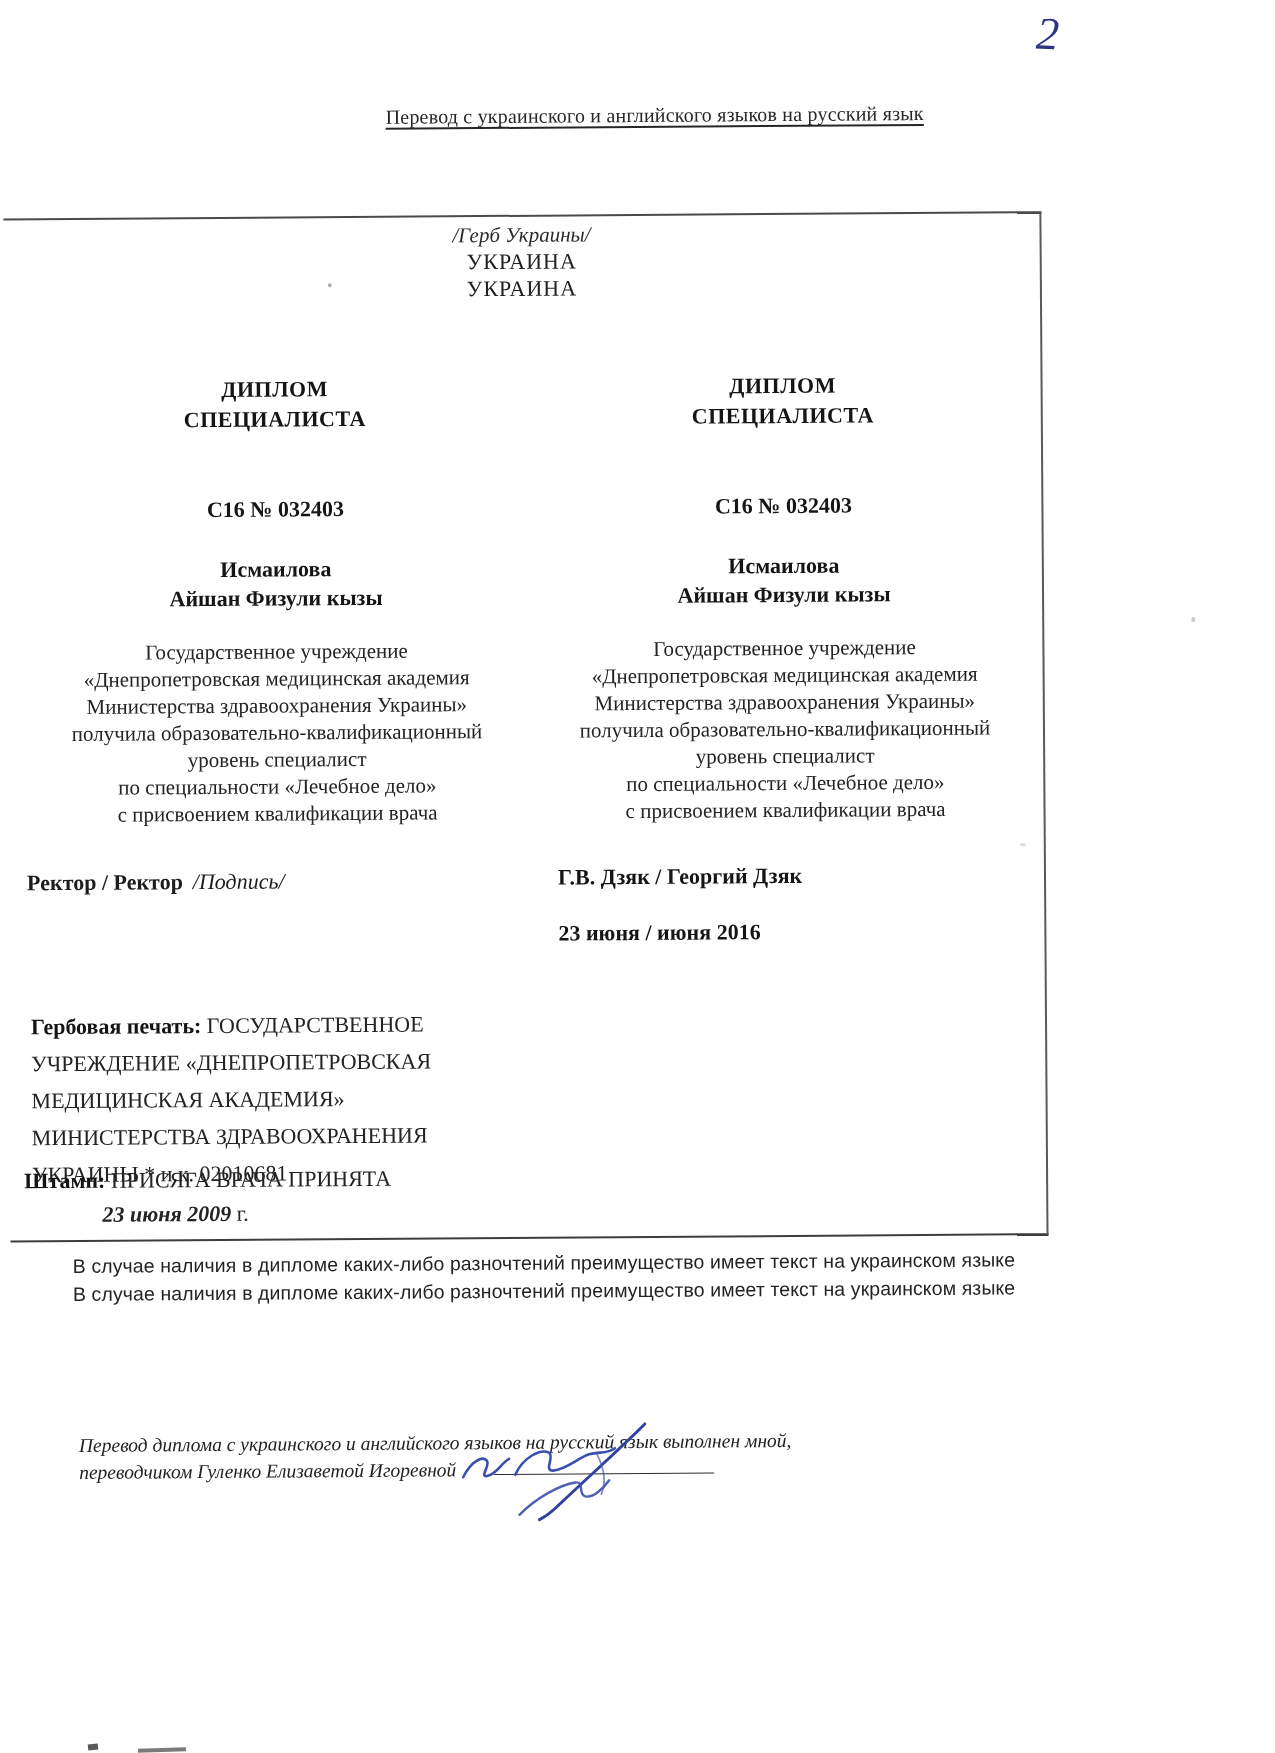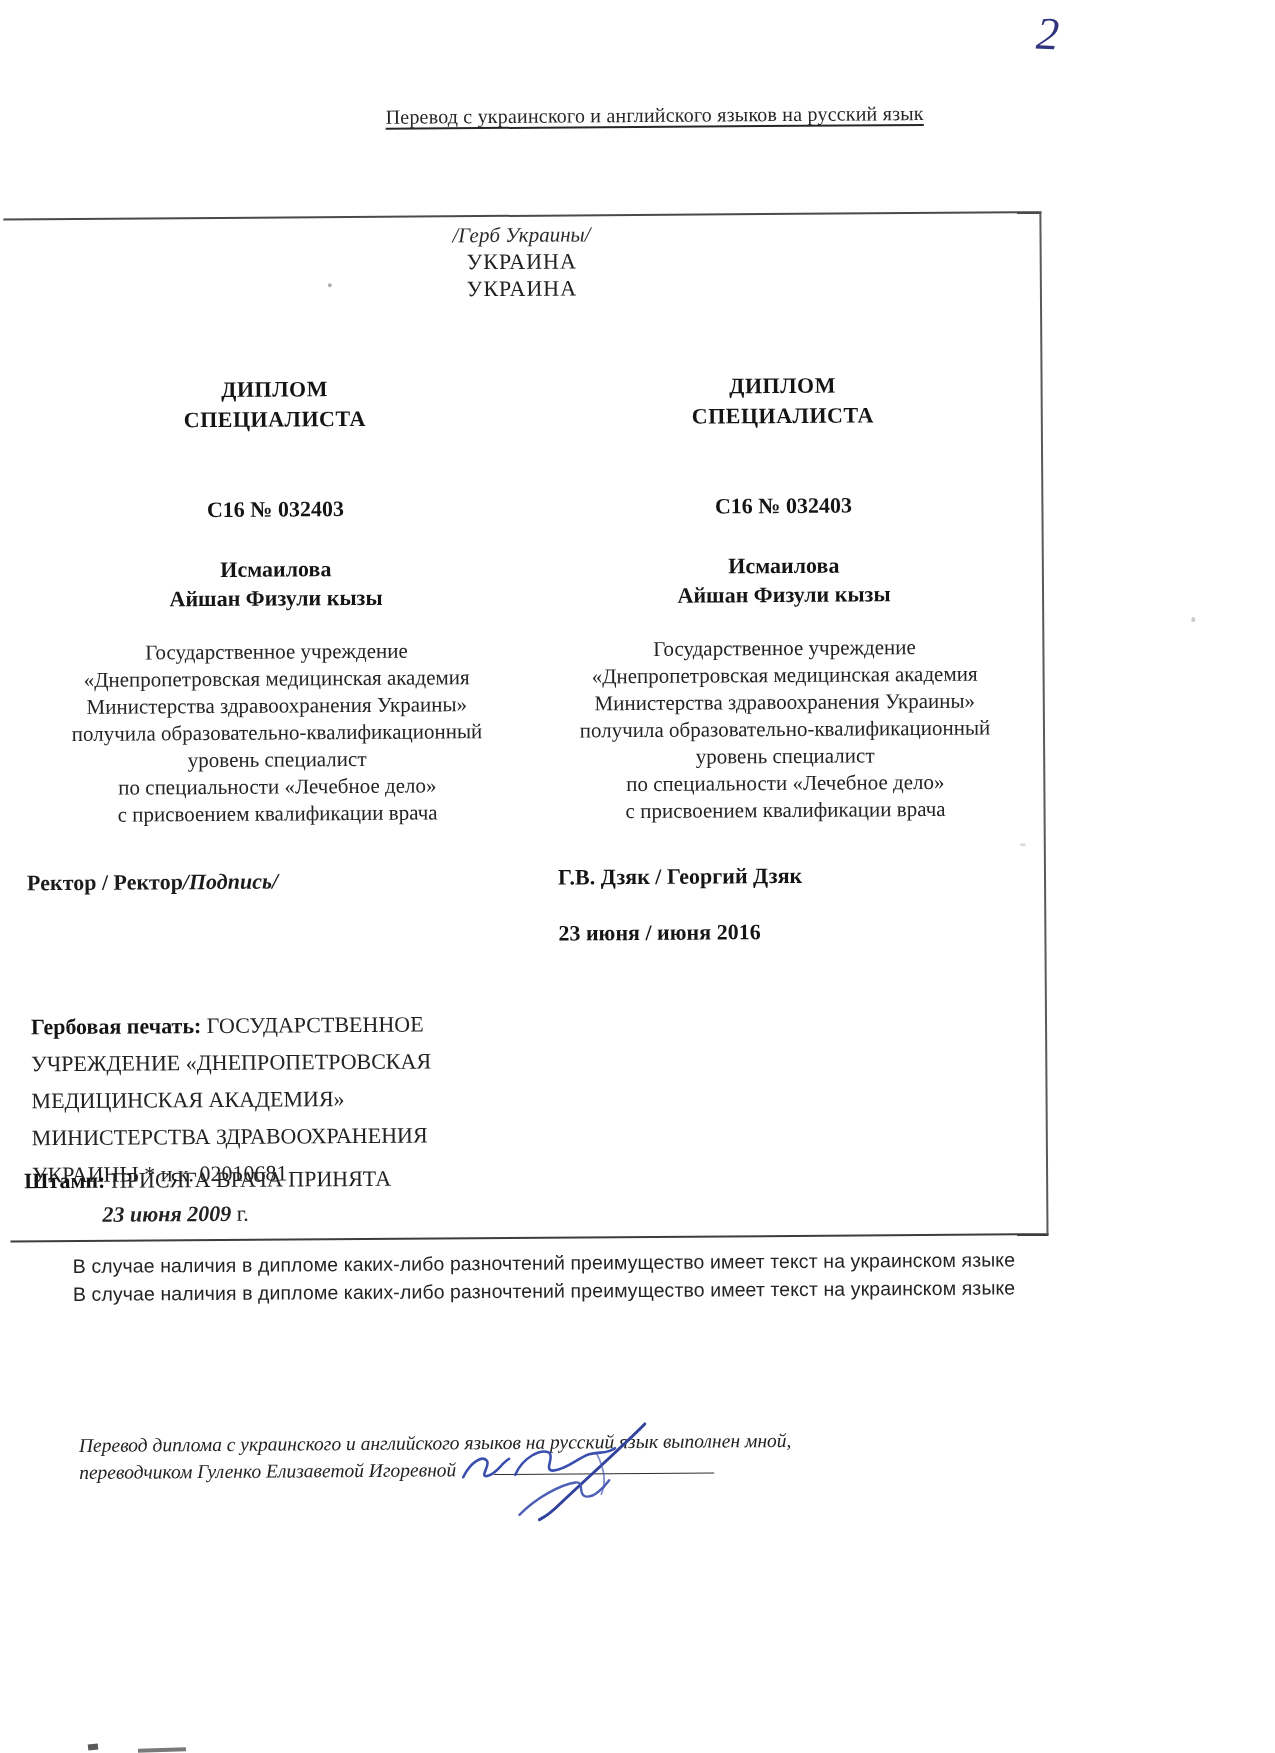--- a/index.html
+++ b/index.html
@@ -35,21 +35,21 @@
   .col{width:460px;text-align:center;top:372px;}
   .col-left{left:48px;}
   .col-right{left:556px;}
   .dip-head{font-size:22px;font-weight:bold;line-height:30px;letter-spacing:0.5px;color:#151515;}
   .dip-num{margin-top:60px;font-size:22px;font-weight:bold;line-height:30px;color:#151515;}
   .grad-name{margin-top:30px;font-size:22px;font-weight:bold;line-height:29px;color:#151515;}
   .dip-body{margin-top:26px;font-size:21px;line-height:27px;color:#242424;}
 
   .rector-line{left:27px;top:866px;font-size:22px;color:#1c1c1c;white-space:nowrap;}
   .rector-line .lbl{font-weight:bold;}
-  .rector-line .note{font-weight:bold;font-style:italic;}
+  .rector-line .note{font-weight:normal;font-style:italic;margin-left:10px;}
   .signer-name{left:558px;top:864px;font-size:22px;font-weight:bold;color:#151515;white-space:nowrap;}
   .sign-date{left:558px;top:920px;font-size:22px;font-weight:bold;color:#151515;white-space:nowrap;}
 
   .seal-block{left:30px;top:1004px;width:480px;font-size:22px;line-height:37px;color:#232323;}
   .seal-block .lbl{font-weight:bold;color:#141414;}
   .stamp-line1{left:22px;top:1164px;font-size:22px;color:#232323;white-space:nowrap;}
   .stamp-line1 .lbl{font-weight:bold;color:#141414;}
   .stamp-line2{left:100px;top:1198px;font-size:22px;color:#232323;white-space:nowrap;}
   .stamp-line2 .dt{font-weight:bold;font-style:italic;}
 

